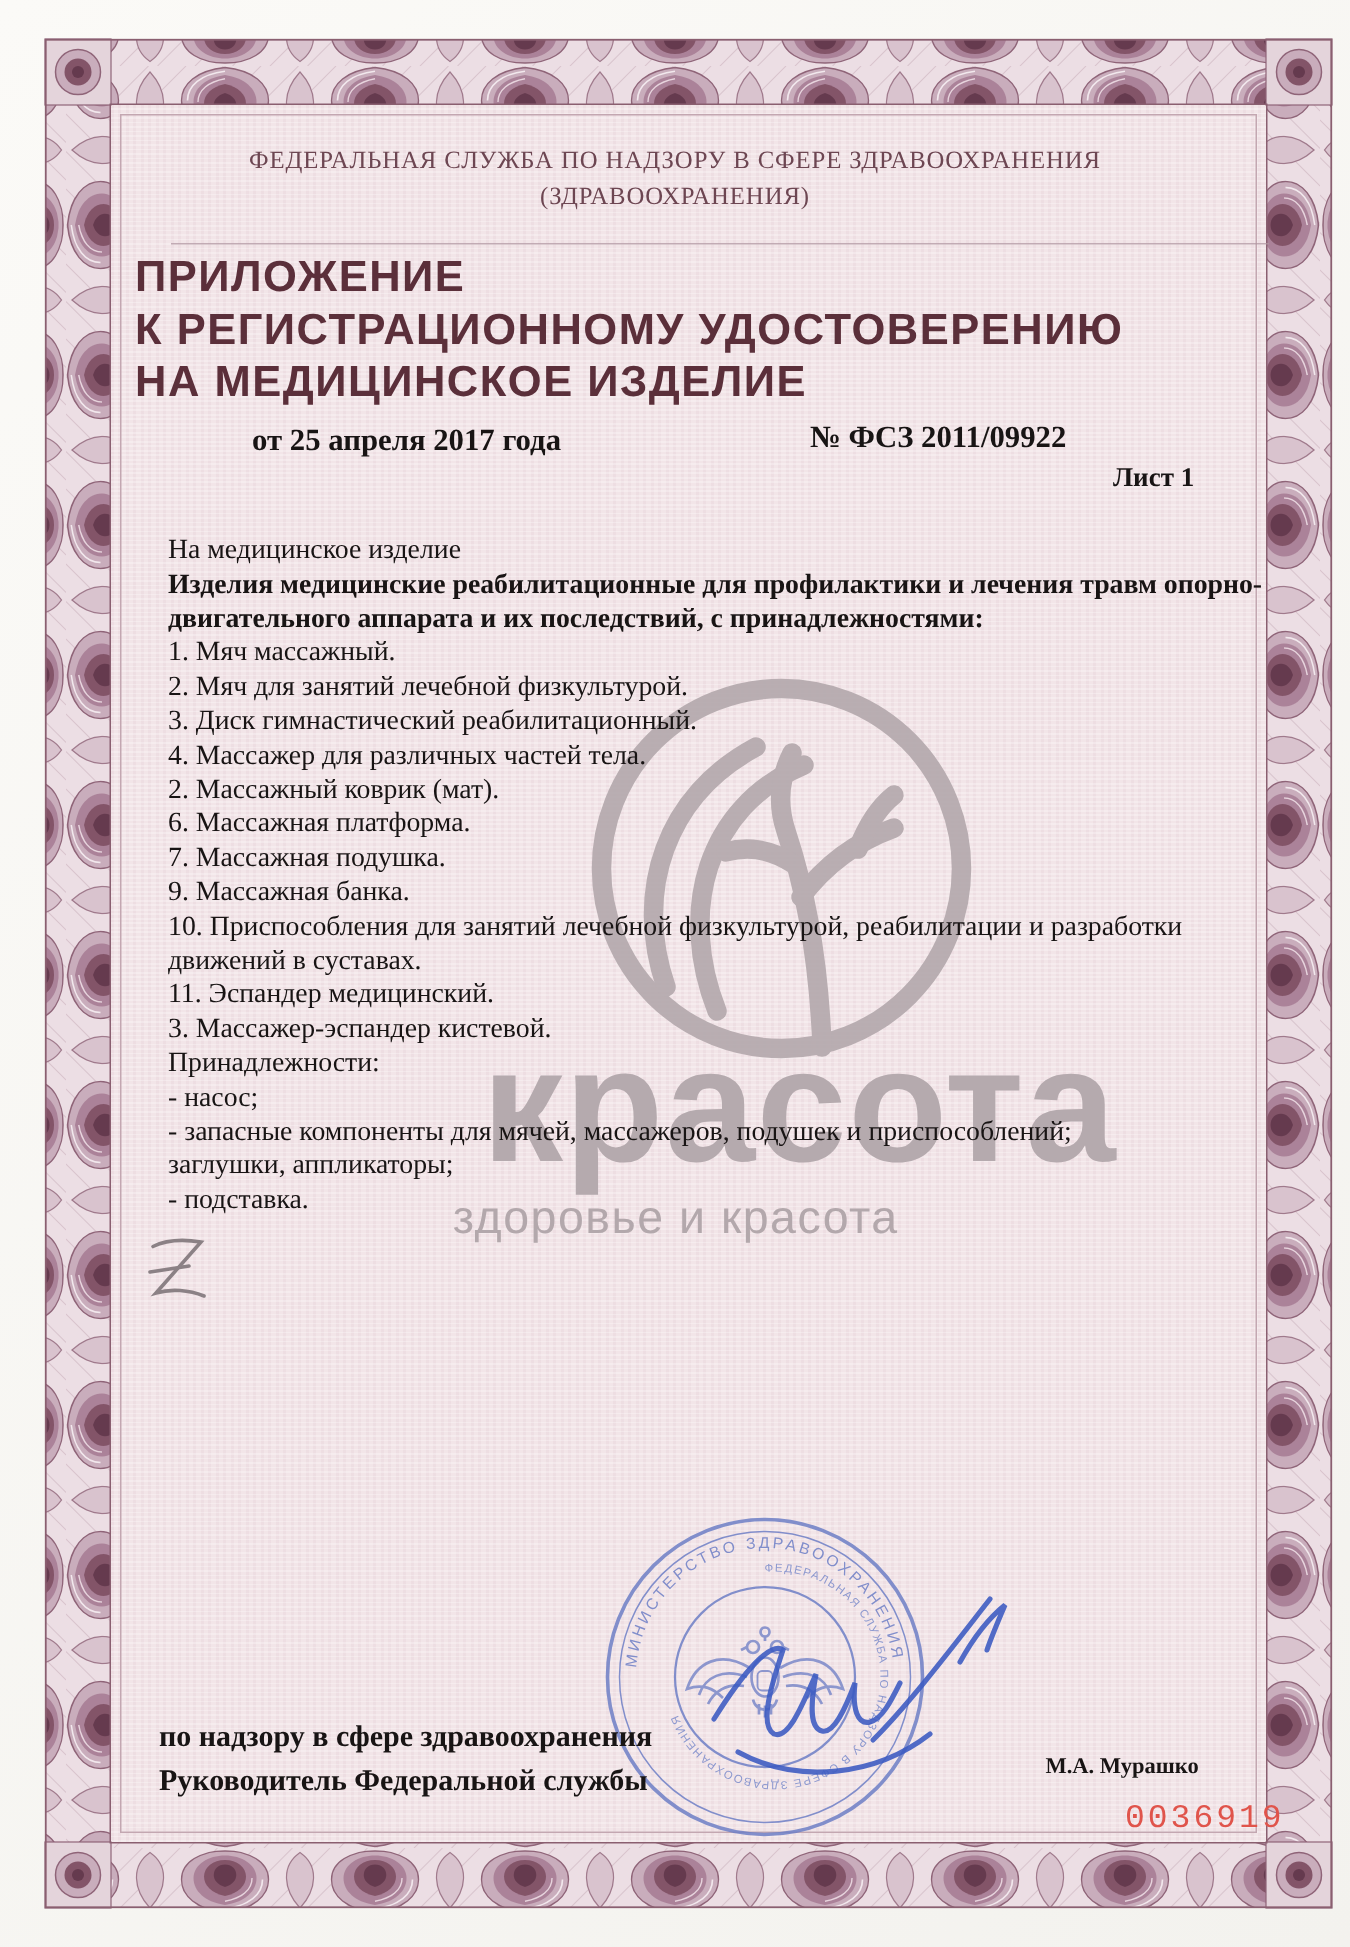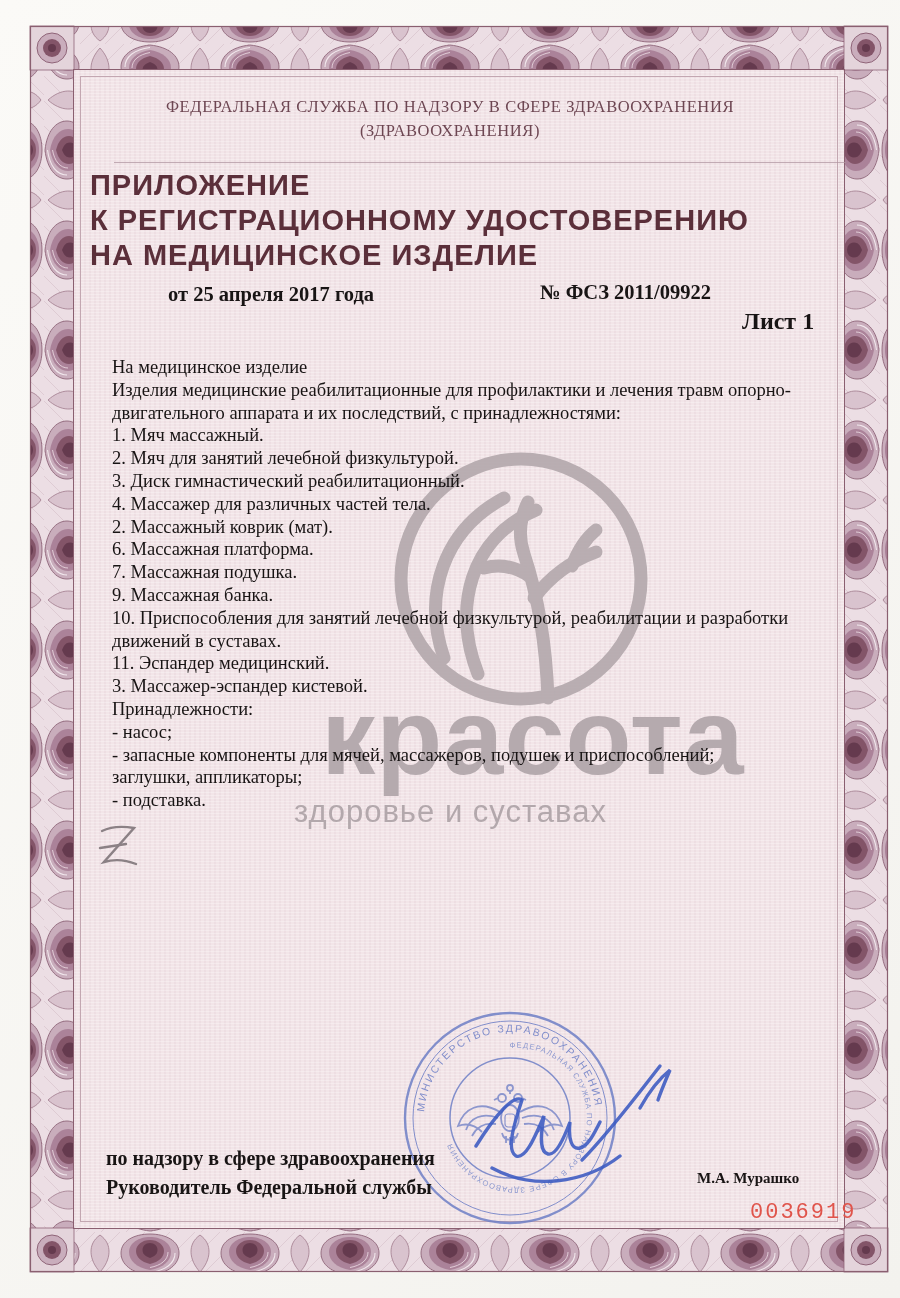--- a/index.html
+++ b/index.html
@@ -24,23 +24,23 @@
   .zmark{position:absolute;left:90px;top:818px;z-index:4;}
   .content{position:absolute;left:0;top:0;width:900px;height:1298px;z-index:4;color:#181414;}
   .org{position:absolute;left:100px;top:95px;width:700px;text-align:center;
        font-size:16.5px;line-height:24px;color:#6d4652;letter-spacing:.6px;}
   .divider{position:absolute;left:114px;top:162px;width:732px;height:1px;background:#b096a0;opacity:.75;}
   .doc-title{position:absolute;left:90px;top:168px;width:720px;text-align:left;
        font-family:"Liberation Sans",sans-serif;font-weight:bold;font-size:29px;line-height:35px;
        color:#5b2f3a;letter-spacing:1px;}
   .meta-date{position:absolute;left:168px;top:283px;font-weight:bold;font-size:20.5px;}
   .meta-num{position:absolute;left:505px;top:281px;font-weight:bold;font-size:20.5px;margin-left:35px;}
-  .meta-sheet{position:absolute;left:742px;top:308px;font-weight:bold;font-size:24px;}
+  .meta-sheet{position:absolute;left:742px;top:308px;font-weight:bold;font-size:18px;}
   .body-text{position:absolute;left:112px;top:356px;width:734px;font-size:18.5px;line-height:22.8px;}
-  .body-text .bold{font-weight:normal;}
+  .body-text .bold{font-weight:bold;}
   .sig-title{position:absolute;left:106px;top:1144px;font-weight:bold;font-size:20px;line-height:28.5px;}
   .sig-name{position:absolute;left:697px;top:1170px;font-weight:bold;font-size:15px;}
   .serial{position:absolute;left:750px;top:1200px;z-index:4;color:#e0544b;
        font-family:"Liberation Mono",monospace;font-size:22px;letter-spacing:2px;}
 </style>
 </head>
 <body>
 
 <div class="page">
 
@@ -106,21 +106,21 @@
       <circle cx="135" cy="133" r="120"></circle>
       <path d="M58,212 C36,148 58,84 118,52"></path>
       <path d="M92,228 C66,162 84,92 150,64"></path>
       <path d="M162,252 C160,196 152,150 138,108 C132,90 134,72 142,56"></path>
       <path d="M148,152 C166,128 188,114 210,106"></path>
       <path d="M186,120 C192,104 200,92 210,84"></path>
       <path d="M143,130 C128,120 112,118 98,122"></path>
     </g>
   </svg>
   <div class="wm-brand">красота</div>
-  <div class="wm-tagline">здоровье и суставах</div>
+  <div class="wm-tagline">здоровье и красота</div>
 
   <svg class="stamp" width="220" height="220" viewBox="0 0 220 220" aria-hidden="true">
     <defs>
       <path id="arcOuter" d="M 24,110 A 86,86 0 1 1 196,110" fill="none"></path>
       <path id="circInner" d="M110,40 A70,70 0 1 1 109.9,40.01" fill="none"></path>
     </defs>
     <g stroke="#6e7fc6" fill="none">
       <circle cx="110" cy="110" r="105" stroke-width="2.4"></circle>
       <circle cx="110" cy="110" r="97" stroke-width="1"></circle>
       <circle cx="110" cy="110" r="60" stroke-width="1.5"></circle>

